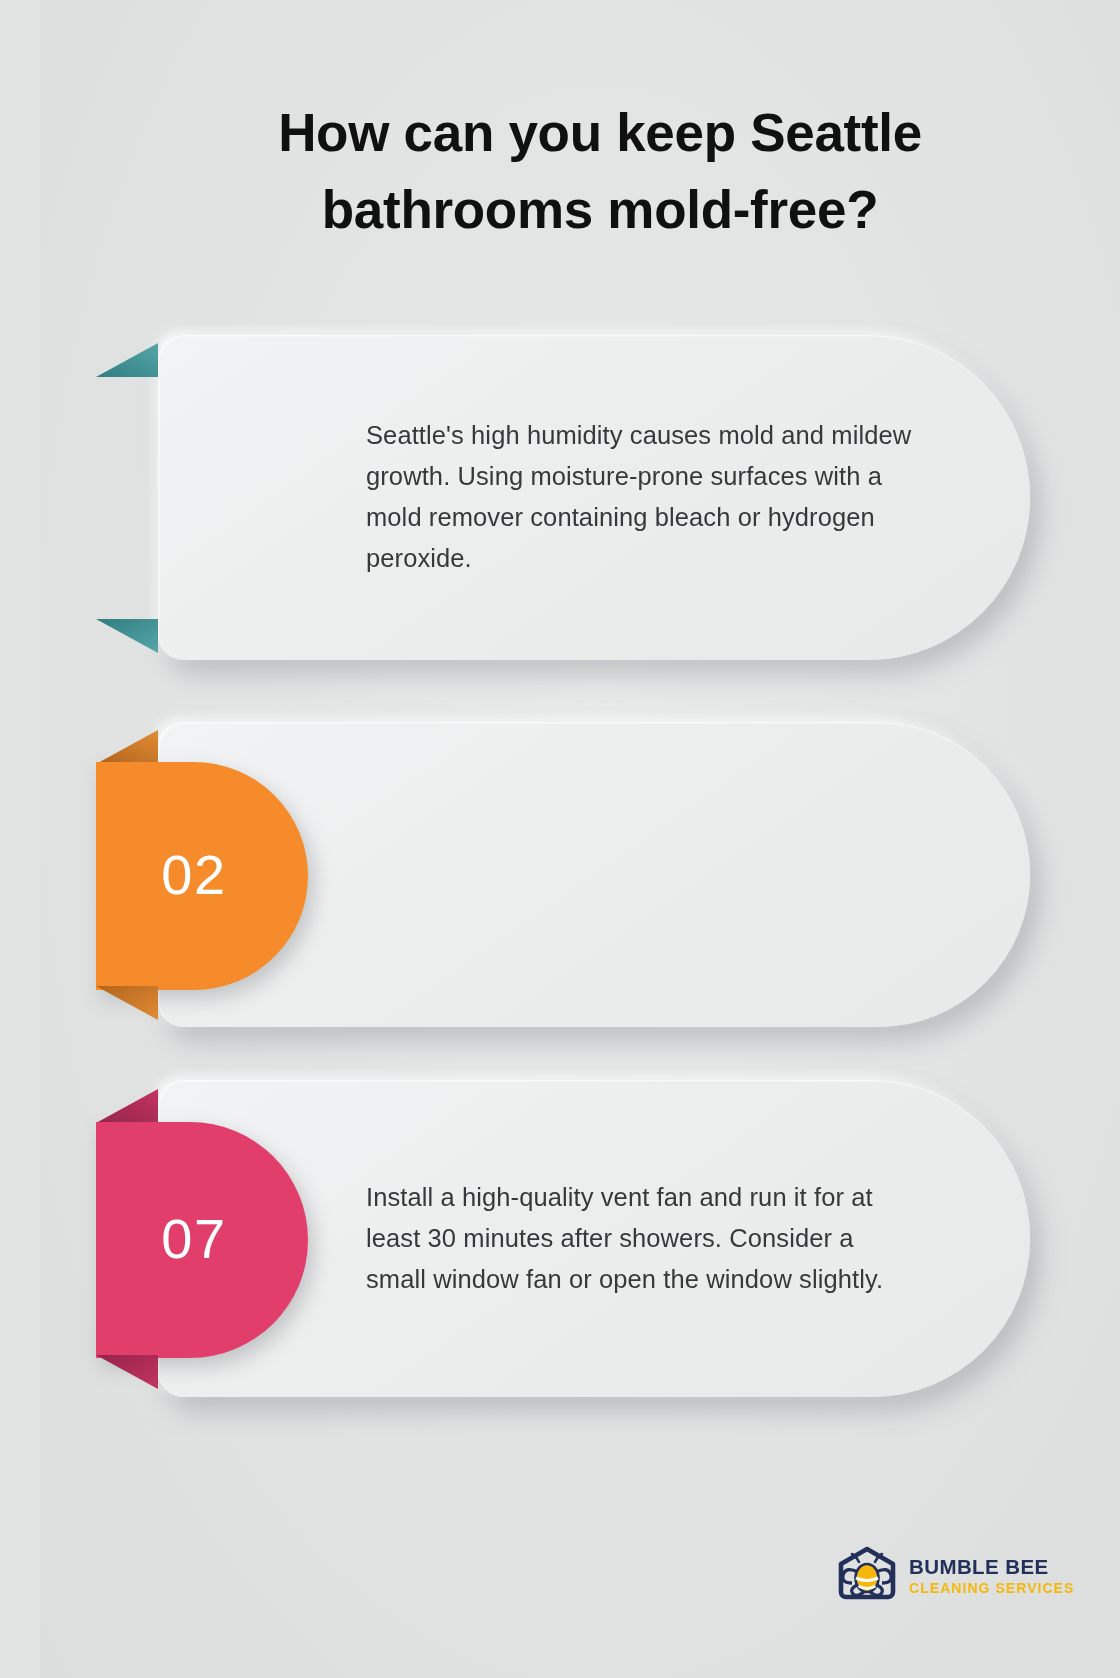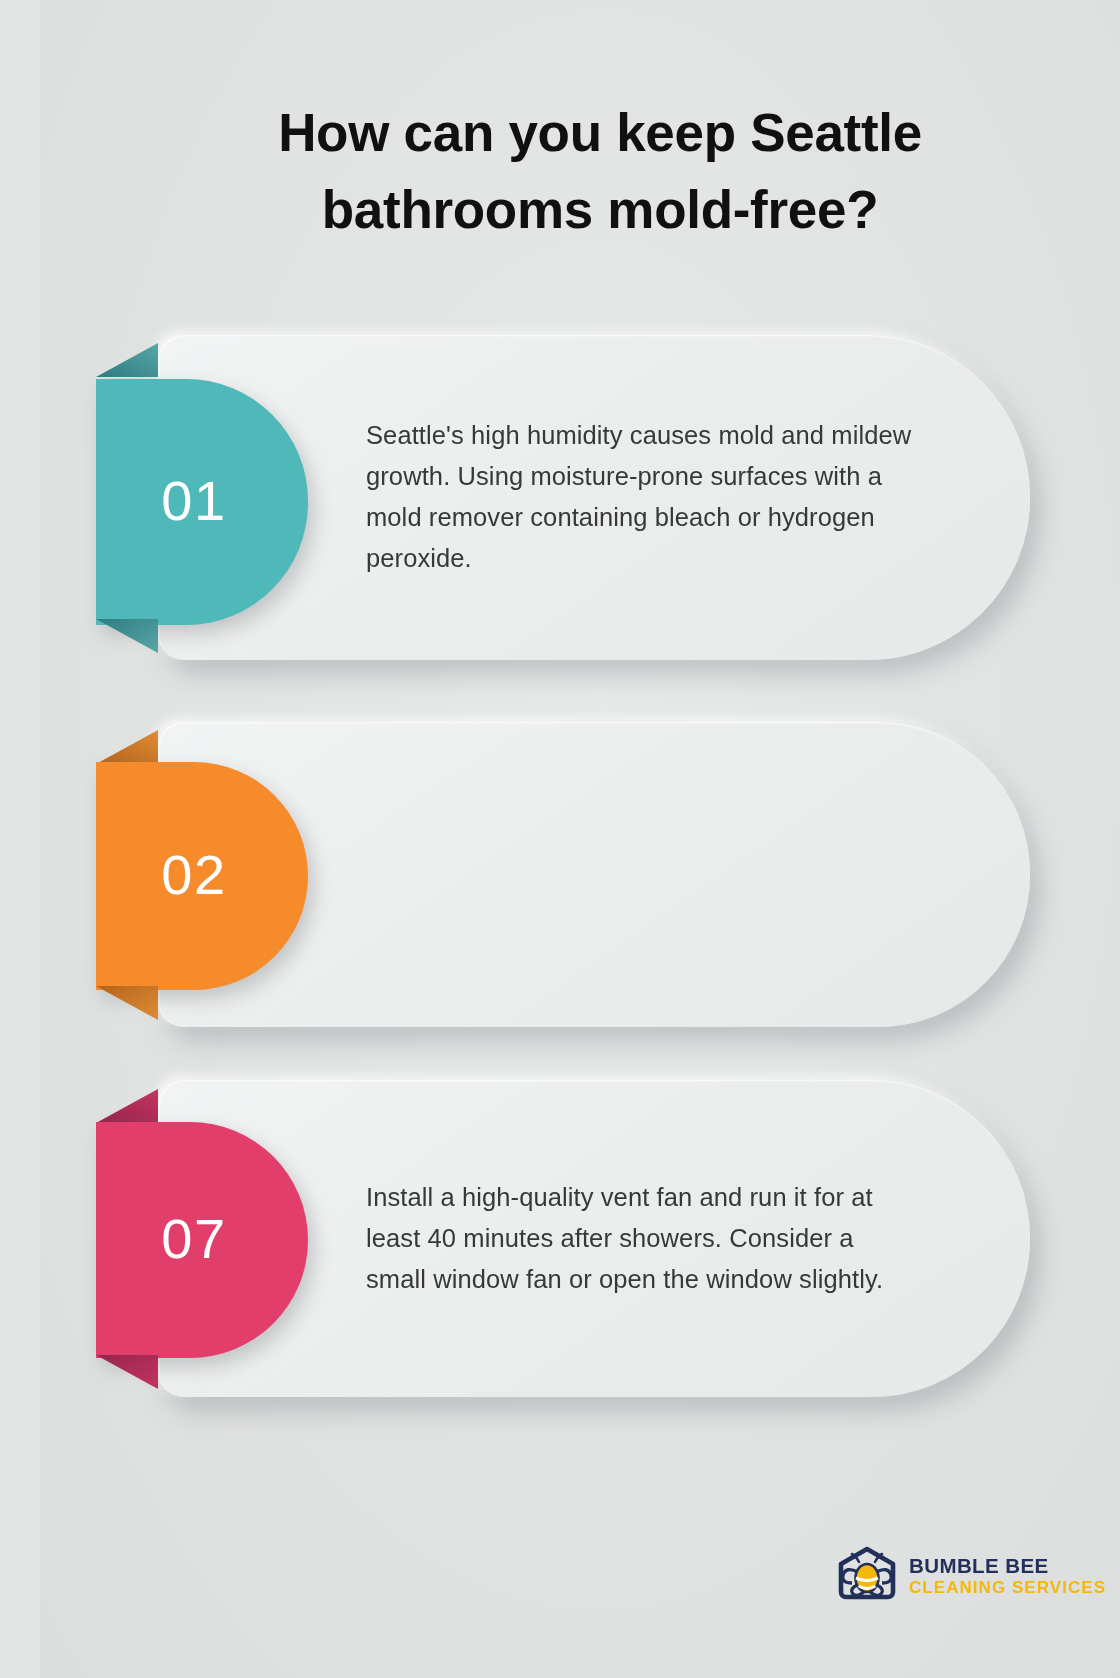--- a/index.html
+++ b/index.html
@@ -109,21 +109,21 @@
     display:flex;
     align-items:center;
     gap:8px;
   }
   .logo-mark{ width:68px; height:62px; flex:none; }
   .logo-text{ display:flex; flex-direction:column; line-height:1;justify-content:center; }
   .logo-name{
     font-size:20.5px; font-weight:bold; color:#22305a; letter-spacing:0.4px;
   }
   .logo-sub{
-    font-size:17px; font-weight:bold; color:#f5b70a; letter-spacing:1.05px;
+    font-size:14px; font-weight:bold; color:#f5b70a; letter-spacing:1.05px;
     margin-top:3px;
   }
 </style>
 </head>
 <body>
 
 <div class="page">
 
   <div class="title">How can you keep Seattle bathrooms mold-free?</div>
 
@@ -131,23 +131,20 @@
     <div class="badge-wrap">
       <svg class="fold top" viewBox="0 0 62 34" preserveAspectRatio="none">
         <defs>
             <linearGradient id="g1t" x1="0" y1="1" x2="1" y2="0">
           <stop offset="0" stop-color="#2f7d80"></stop>
               <stop offset="1" stop-color="#57a6a8"></stop>
         </linearGradient>
           </defs>
         <polygon points="62,0 62,34 0,34" fill="url(#g1t)"></polygon>
       </svg>
-      <div class="ribbon" style="background:#4fb8b8">
-        <span class="num">01</span>
-      </div>
       <svg class="fold bottom" viewBox="0 0 62 34" preserveAspectRatio="none">
         <defs>
             <linearGradient id="g1b" x1="0" y1="0" x2="1" y2="1">
           <stop offset="0" stop-color="#2f7d80"></stop>
               <stop offset="1" stop-color="#57a6a8"></stop>
         </linearGradient>
           </defs>
         <polygon points="62,34 62,0 0,0" fill="url(#g1b)"></polygon>
       </svg>
     </div>
@@ -197,21 +194,21 @@
       <svg class="fold bottom" viewBox="0 0 62 34" preserveAspectRatio="none">
         <defs>
             <linearGradient id="g3b" x1="0" y1="0" x2="1" y2="1">
           <stop offset="0" stop-color="#96244b"></stop>
               <stop offset="1" stop-color="#c43461"></stop>
         </linearGradient>
           </defs>
         <polygon points="62,34 62,0 0,0" fill="url(#g3b)"></polygon>
       </svg>
     </div>
-    <div class="card-body">Install a high-quality vent fan and run it for at least 40 minutes after showers. Consider a small window fan or open the window slightly.</div>
+    <div class="card-body">Install a high-quality vent fan and run it for at least 30 minutes after showers. Consider a small window fan or open the window slightly.</div>
   </div>
 
   <div class="logo">
     <svg class="logo-mark" viewBox="0 0 68 62">
       <path d="M34 4 L60 19 L60 47 a5 5 0 0 1 -5 5 L13 52 a5 5 0 0 1 -5 -5 L8 19 Z" fill="none" stroke="#22305a" stroke-width="4.6" stroke-linejoin="round"></path>
       <path d="M26 17 q-3 -6 -7 -8" fill="none" stroke="#22305a" stroke-width="2.6" stroke-linecap="round"></path>
       <path d="M42 17 q3 -6 7 -8" fill="none" stroke="#22305a" stroke-width="2.6" stroke-linecap="round"></path>
       <path d="M25 27 q-12 -6 -15 3 q-2 8 9 8" fill="none" stroke="#22305a" stroke-width="3.4" stroke-linejoin="round"></path>
       <path d="M43 27 q12 -6 15 3 q2 8 -9 8" fill="none" stroke="#22305a" stroke-width="3.4" stroke-linejoin="round"></path>
       <path d="M24 40 q-8 4 -4 9 q4 4 12 -3" fill="none" stroke="#22305a" stroke-width="3.2" stroke-linejoin="round"></path>

